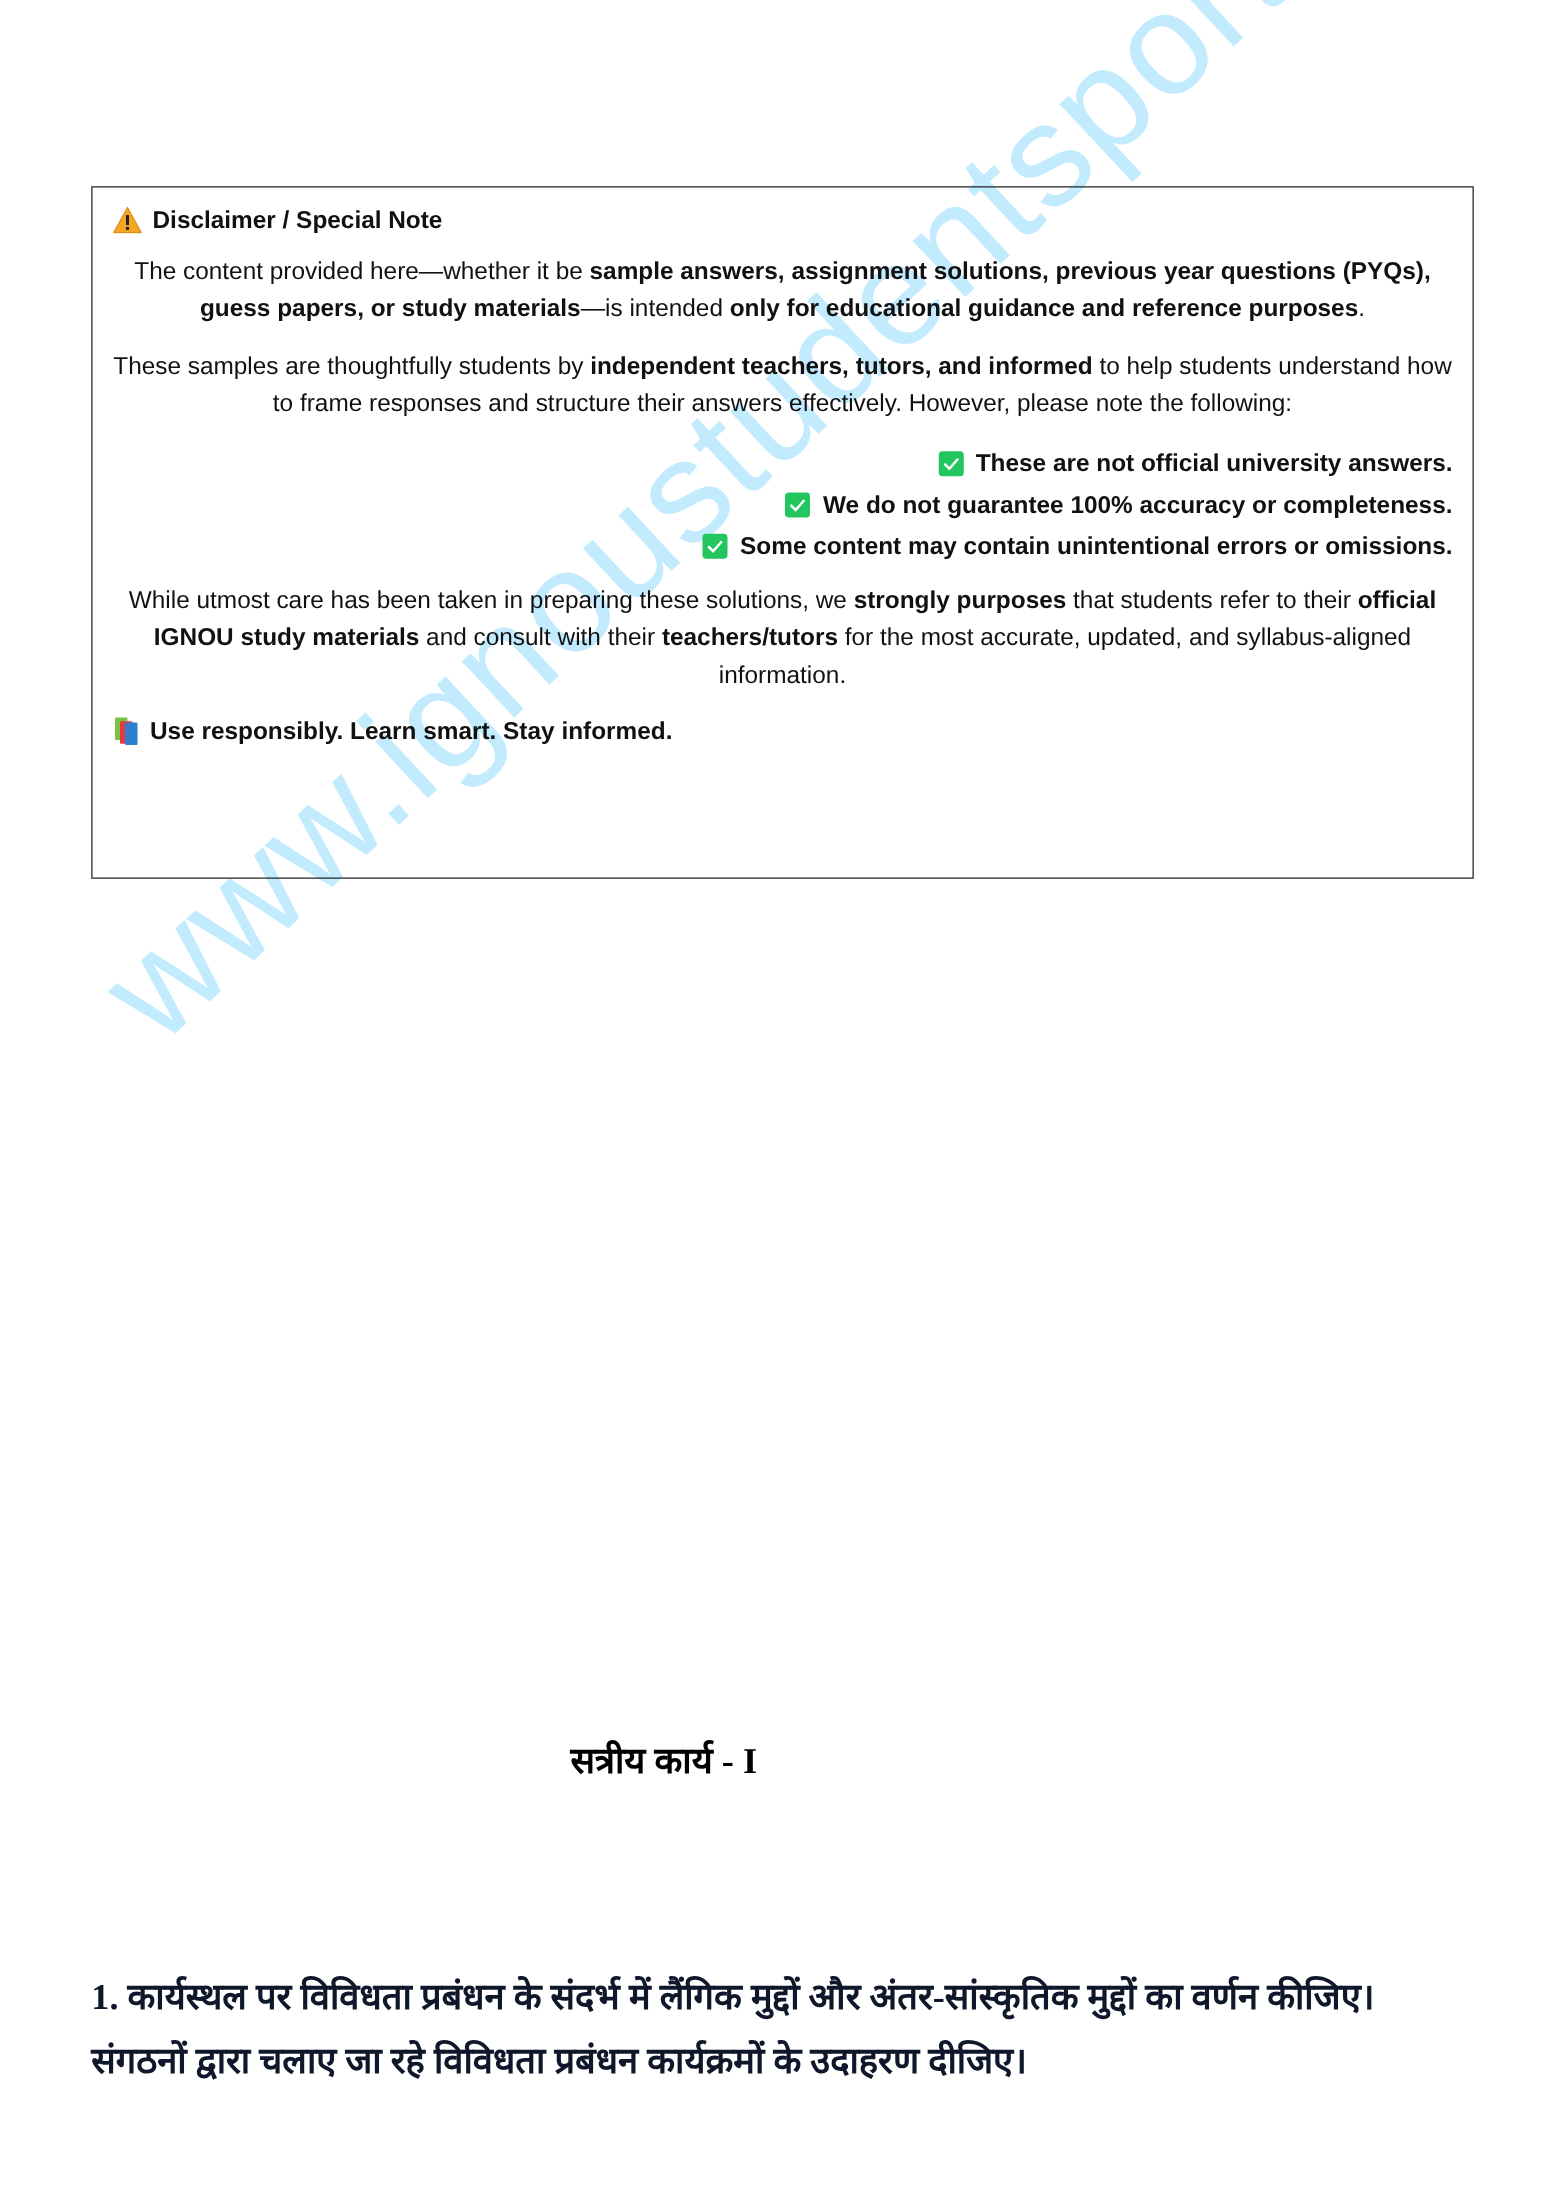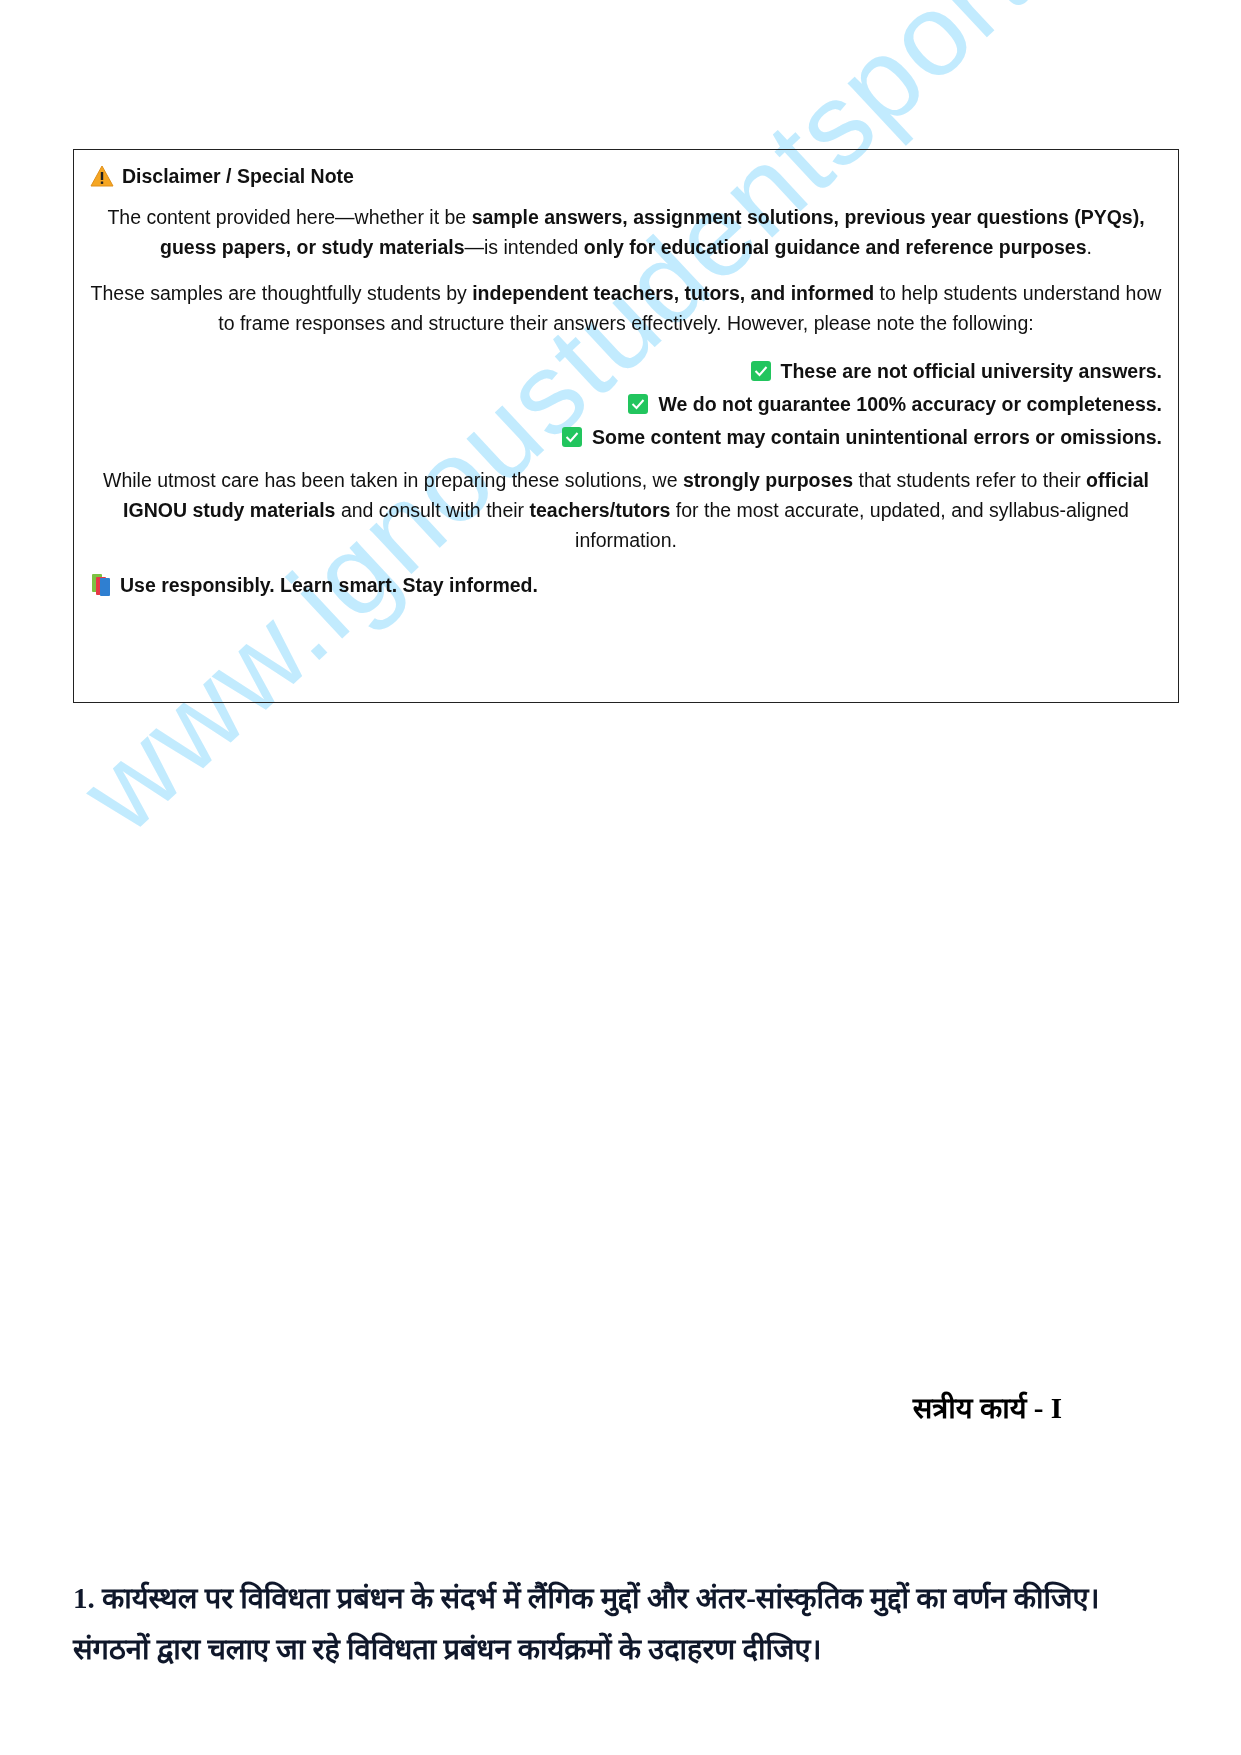--- a/index.html
+++ b/index.html
@@ -9,21 +9,21 @@
     .disclaimer p { margin: 0 0 16px 0; text-align: center; }
     .disclaimer .title { display: flex; align-items: center; gap: 8px; font-weight: bold; margin-bottom: 12px; height: 28px; text-align: center; }
     .disclaimer b { font-weight: bold; }
     .check-list { margin: 0 0 12px 0; padding: 0; list-style: none; }
     .check-list li { display: flex; align-items: center; gap: 10px; font-weight: bold; height: 33px; justify-content: flex-end; }
     .check-box { width: 20px; height: 20px; background: #22c55e; border-radius: 3px; display: inline-flex; align-items: center; justify-content: center; flex: 0 0 auto; }
     .warn-icon { width: 24px; height: 22px; display: inline-block; }
     .books-icon { width: 22px; height: 22px; display: inline-block; position: relative; }
     .books-icon span { position: absolute; width: 10px; height: 18px; border-radius: 1px; }
 
-    .section-title { position: absolute; left: 0; width: 1062px; top: 833px; text-align: right; font-family: "Liberation Serif", "DejaVu Serif", serif; font-weight: bold; font-size: 29px; }
+    .section-title { position: absolute; left: 0; width: 1062px; top: 833px; text-align: center; font-family: "Liberation Serif", "DejaVu Serif", serif; font-weight: bold; font-size: 29px; }
 
     .hindi { position: absolute; left: 73px; width: 1110px; font-family: "Liberation Serif", "DejaVu Serif", serif; color: #0f172a; }
     .question { top: 980px; font-size: 29px; font-weight: bold; line-height: 51px; }
 
     .watermark { position: absolute; left: 55px; top: 760px; width: 1200px; font-family: "Liberation Sans", sans-serif; font-size: 116px; color: #bfeafe; transform-origin: 0 0; transform: rotate(-43deg); white-space: nowrap; opacity: 0.95; pointer-events: none; z-index: 0; letter-spacing: 2px; }
     .layer { position: relative; z-index: 1; }
   </style>
 </head>
 <body>
 

